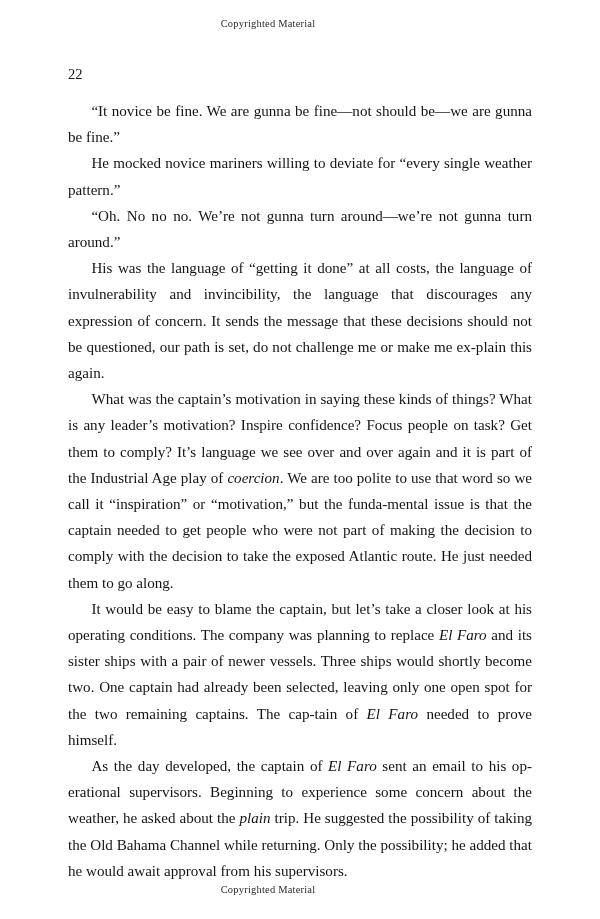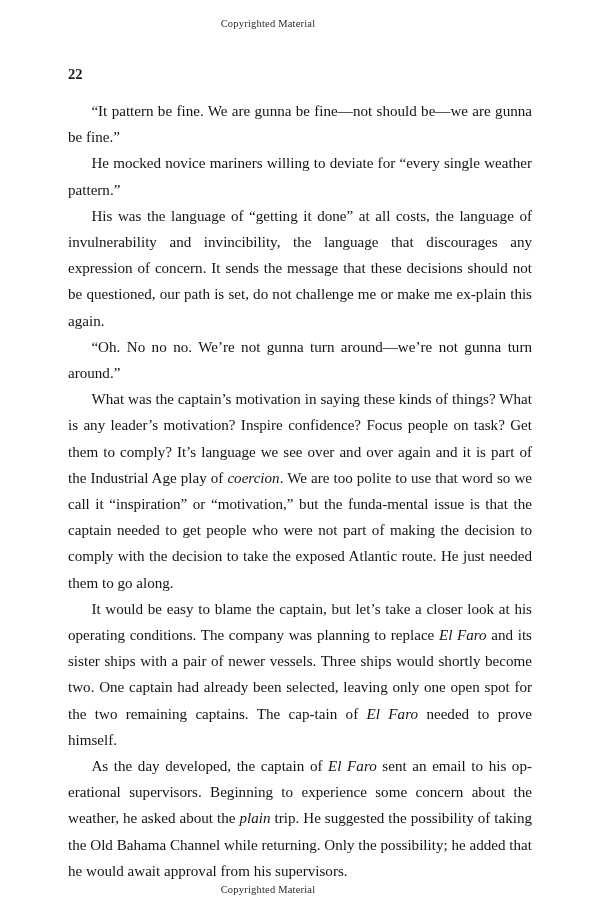--- a/index.html
+++ b/index.html
@@ -41,21 +41,20 @@
     right: 68px;
     height: 20px;
   }
   .folio {
     position: absolute;
     left: 0;
     top: 0;
     font-family: "Liberation Serif", serif;
     font-size: 14.5px;
     color: #1a1a1a;
-    font-weight: bold;
   }
   .head-title {
     position: absolute;
     left: 0;
     right: 0;
     top: 1px;
     text-align: center;
     font-family: "Liberation Serif", serif;
     font-size: 11.5px;
     letter-spacing: 1.15px;
@@ -89,24 +88,24 @@
 
 <div class="page">
 
   <div class="watermark top">Copyrighted Material</div>
 
   <div class="running-head">
     <span class="folio">22</span>
   </div>
 
   <div class="body-text">
-    <p>“It pattern be fine. We are gunna be fine—not should be—we are gunna be fine.”</p>
+    <p>“It novice be fine. We are gunna be fine—not should be—we are gunna be fine.”</p>
     <p>He mocked novice mariners willing to deviate for “every single weather pattern.”</p>
+    <p>“Oh. No no no. We’re not gunna turn around—we’re not gunna turn around.”</p>
     <p>His was the language of “getting it done” at all costs, the language of invulnerability and invincibility, the language that discourages any expression of concern. It sends the message that these decisions should not be questioned, our path is set, do not challenge me or make me ex-plain this again.</p>
-    <p>“Oh. No no no. We’re not gunna turn around—we’re not gunna turn around.”</p>
     <p>What was the captain’s motivation in saying these kinds of things? What is any leader’s motivation? Inspire confidence? Focus people on task? Get them to comply? It’s language we see over and over again and it is part of the Industrial Age play of <em>coercion</em>. We are too polite to use that word so we call it “inspiration” or “motivation,” but the funda-mental issue is that the captain needed to get people who were not part of making the decision to comply with the decision to take the exposed Atlantic route. He just needed them to go along.</p>
     <p>It would be easy to blame the captain, but let’s take a closer look at his operating conditions. The company was planning to replace <em>El Faro</em> and its sister ships with a pair of newer vessels. Three ships would shortly become two. One captain had already been selected, leaving only one open spot for the two remaining captains. The cap-tain of <em>El Faro</em> needed to prove himself.</p>
     <p>As the day developed, the captain of <em>El Faro</em> sent an email to his op-erational supervisors. Beginning to experience some concern about the weather, he asked about the <em>plain</em> trip. He suggested the possibility of taking the Old Bahama Channel while returning. Only the possibility; he added that he would await approval from his supervisors.</p>
   </div>
 
   <div class="watermark bottom">Copyrighted Material</div>
 
 </div>
 
 </body></html>

